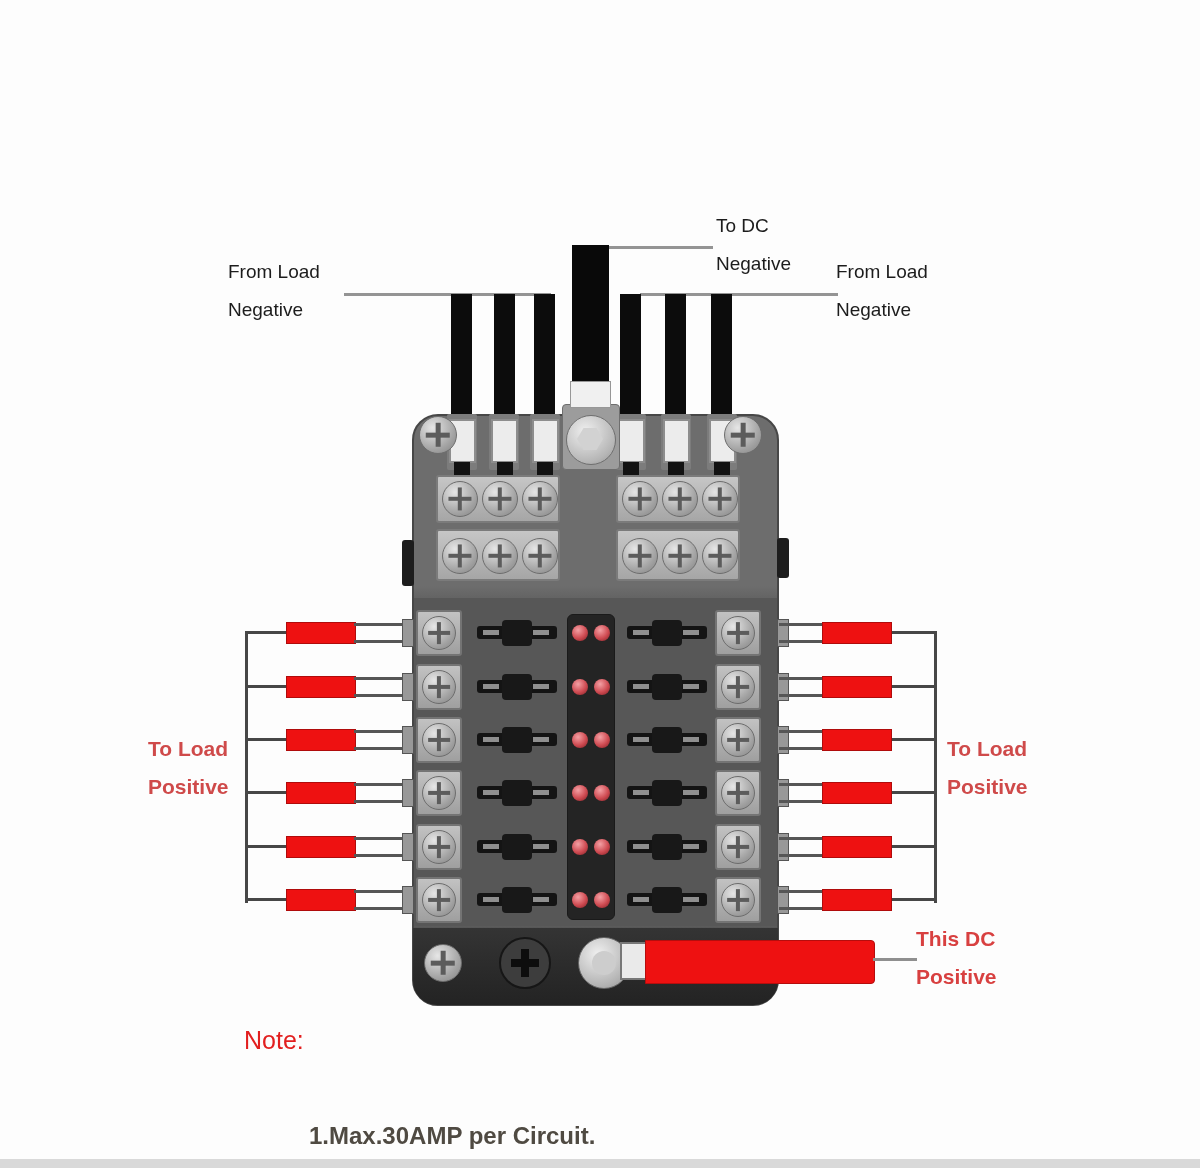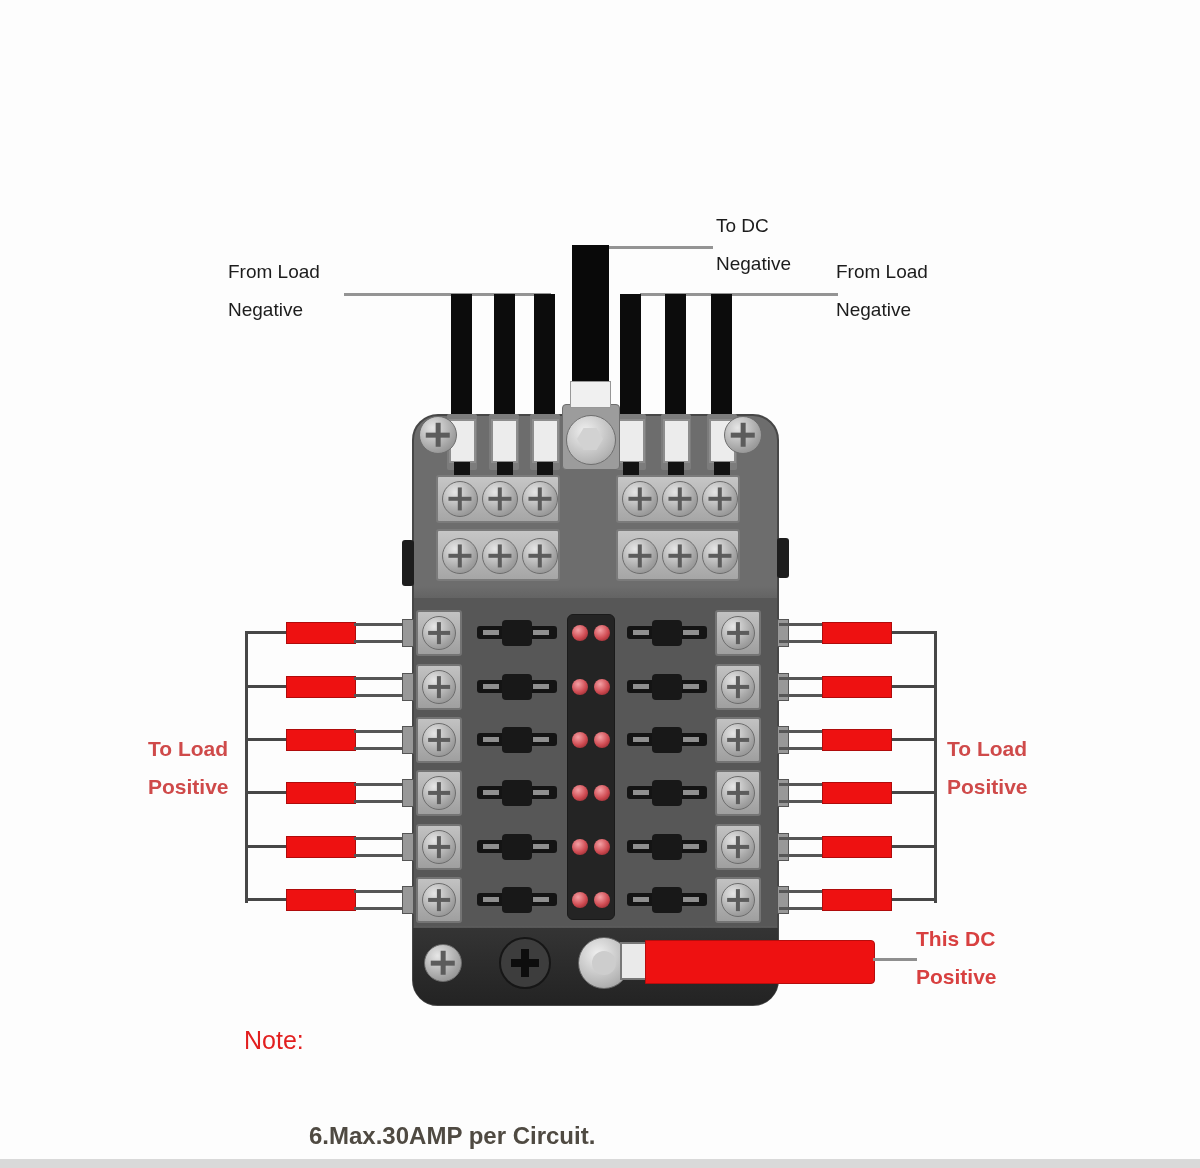--- a/index.html
+++ b/index.html
@@ -459,16 +459,16 @@
   <div class="red-label lbl-load-r">
     <span>To Load</span>
     <span>Positive</span>
   </div>
   <div class="red-label lbl-dcpos">
     <span>This DC</span>
     <span>Positive</span>
   </div>
 
   <div class="note-label">Note:</div>
-  <div class="note-item ni3">6.Max.30AMP per Circuit.</div>
+  <div class="note-item ni3">1.Max.30AMP per Circuit.</div>
 
   <div class="bottom-band"></div>
 </div>
 
 </body></html>

